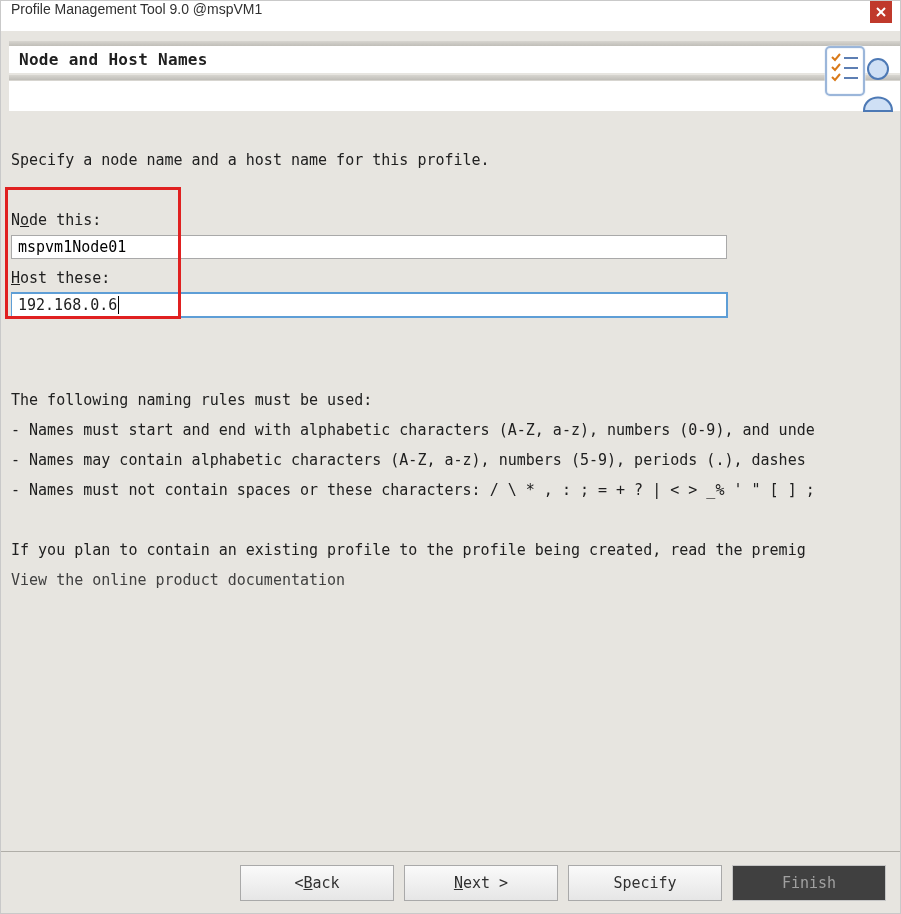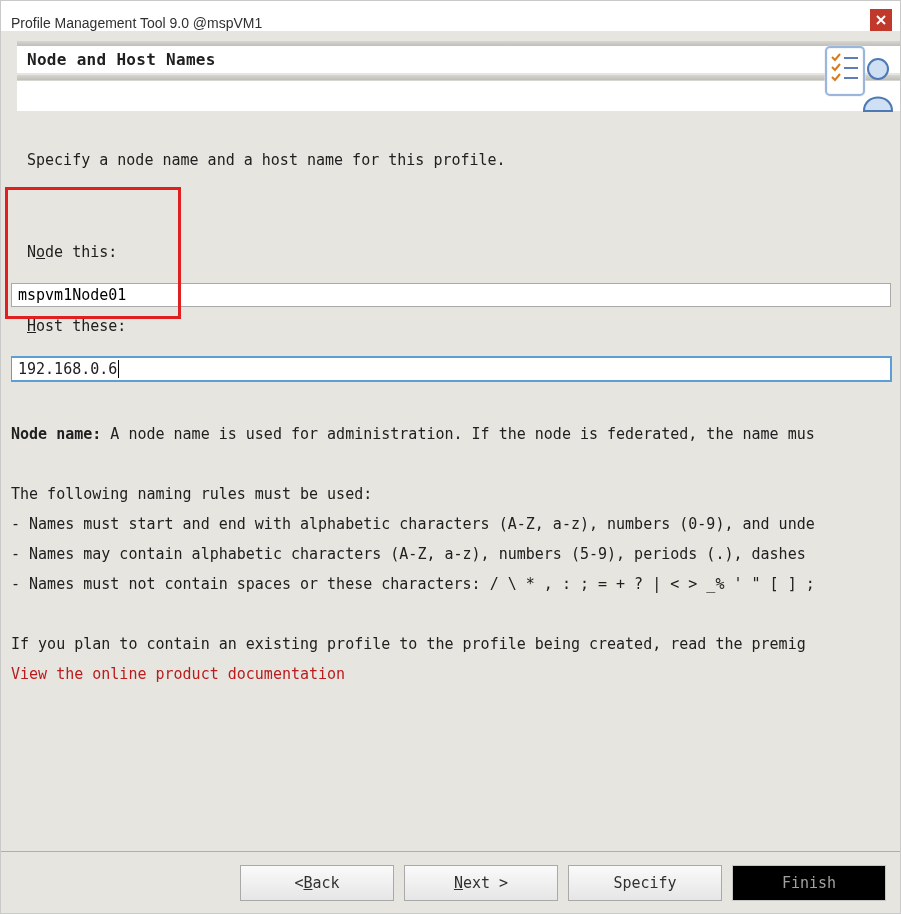--- a/index.html
+++ b/index.html
@@ -1,40 +1,40 @@
 <!DOCTYPE html>
 <html><head>
 <meta charset="utf-8">
 <style>
 html,body{margin:0;padding:0;font-family:"DejaVu Sans Mono","Courier New",monospace;font-size:15px;color:#202020;background:#fff;overflow:hidden}
 .wizard{width:901px;height:914px;position:relative;background:#e7e5e0;border:1px solid #c9c9c9;box-sizing:border-box}
-.titlebar{height:30px;background:#fff;display:flex;align-items:flex-end;padding:0 8px 0 10px;font-family:-apple-system,BlinkMacSystemFont,"Segoe UI",sans-serif;font-size:14px;color:#303030}
+.titlebar{height:30px;background:#fff;display:flex;align-items:flex-start;padding:0 8px 0 10px;font-family:-apple-system,BlinkMacSystemFont,"Segoe UI",sans-serif;font-size:14px;color:#303030}
 .titlebar .title-text{flex:1}
 .titlebar .close{width:22px;height:22px;background:#c0392b;display:flex;align-items:center;justify-content:center}
 .titlebar .close svg{display:block}
-.banner{position:relative;height:86px;background:#e7e5e0;padding:10px 0 0 16px;box-sizing:border-box}
+.banner{position:relative;height:86px;background:#e7e5e0;padding:10px 0 0 8px;box-sizing:border-box}
 .banner .hline{height:5px;background:linear-gradient(#d7d5d0,#c0beb8);margin:0 0 0 0}
 .banner .page-title-wrap{background:#fff;padding:4px 10px;margin:0}
 .banner .page-title{font-weight:bold;font-size:16px;letter-spacing:.3px}
 .banner .hline2{height:5px;background:linear-gradient(#d7d5d0,#c0beb8);margin:2px 0 0 0}
 .banner .sub{height:30px;background:#fff;margin:0;border-top:1px solid #d7d5d0}
 .banner-icon{position:absolute;right:6px;top:10px;width:72px;height:72px}
 .content{position:absolute;left:10px;right:0;top:130px;bottom:70px;overflow:hidden;white-space:nowrap}
-.content p, .content div.row{margin:16px;line-height:30px}
+.content p, .content div.row{margin:0;line-height:30px}
 .label{color:#202020}
 .underline-letter{text-decoration:underline}
-.input{display:block;width:880px;box-sizing:border-box;height:24px;border:1px solid #a9a9a9;background:#fff;font:inherit;padding:2px 6px;margin:0}
+.input{display:block;width:716px;box-sizing:border-box;height:24px;border:1px solid #a9a9a9;background:#fff;font:inherit;padding:2px 6px;margin:0}
 .input.focused{outline:2px solid #5e9ed6;outline-offset:-1px;border-color:#5e9ed6}
 .highlight-box{position:absolute;left:4px;top:186px;width:170px;height:126px;border:3px solid #e02020;pointer-events:none}
 .desc-row{line-height:30px}
 .desc-row .label-bold{font-weight:bold}
-.link{color:#b91c1c;cursor:pointer}
+.link{color:#404040;cursor:pointer}
 .button-bar{position:absolute;left:0;right:0;bottom:0;height:62px;border-top:1px solid #b0aea8;background:#e7e5e0;display:flex;align-items:center;justify-content:flex-end;gap:10px;padding-right:14px;box-sizing:border-box}
 .btn{width:154px;height:36px;border:1px solid #a9a9a9;background:linear-gradient(#fafafa,#e6e6e6);font:inherit;color:#303030;cursor:pointer;display:flex;align-items:center;justify-content:center}
-.btn.disabled{color:#a0a0a0;border-color:#c5c5c5;background:#000000;cursor:default}
+.btn.disabled{color:#a0a0a0;border-color:#c5c5c5;background:#404040;cursor:default}
 .caret-line{display:inline-block;width:1px;height:18px;background:#000;vertical-align:middle;margin-left:1px}
 </style>
 </head>
 <body>
 
 <div class="wizard">
 
   <div class="titlebar">
     <span class="title-text">Profile Management Tool 9.0 @mspVM1</span>
     <div class="close">
@@ -87,23 +87,20 @@
     <div class="row label" style="margin-top:4px">
       <span class="underline-letter">H</span><span>ost these:</span>
     </div>
     <div class="input focused" style="display:flex;">
       <span>192.168.0.6</span>
         <span class="caret-line"></span>
     </div>
 
     <div style="height:38px"></div>
 
-    <div class="desc-row">
-      <span class="label-bold">Node name:</span><span> A node name is used for administration. If the node is federated, the name mus</span>
-    </div>
 
     <div style="height:30px"></div>
 
     <div class="desc-row">The following naming rules must be used:</div>
     <div class="desc-row">- Names must start and end with alphabetic characters (A-Z, a-z), numbers (0-9), and unde</div>
     <div class="desc-row">- Names may contain alphabetic characters (A-Z, a-z), numbers (5-9), periods (.), dashes</div>
     <div class="desc-row">- Names must not contain spaces or these characters: / \ * , : ; = + ? | &lt; &gt; _% ' " [ ] ;</div>
 
     <div style="height:30px"></div>
 

